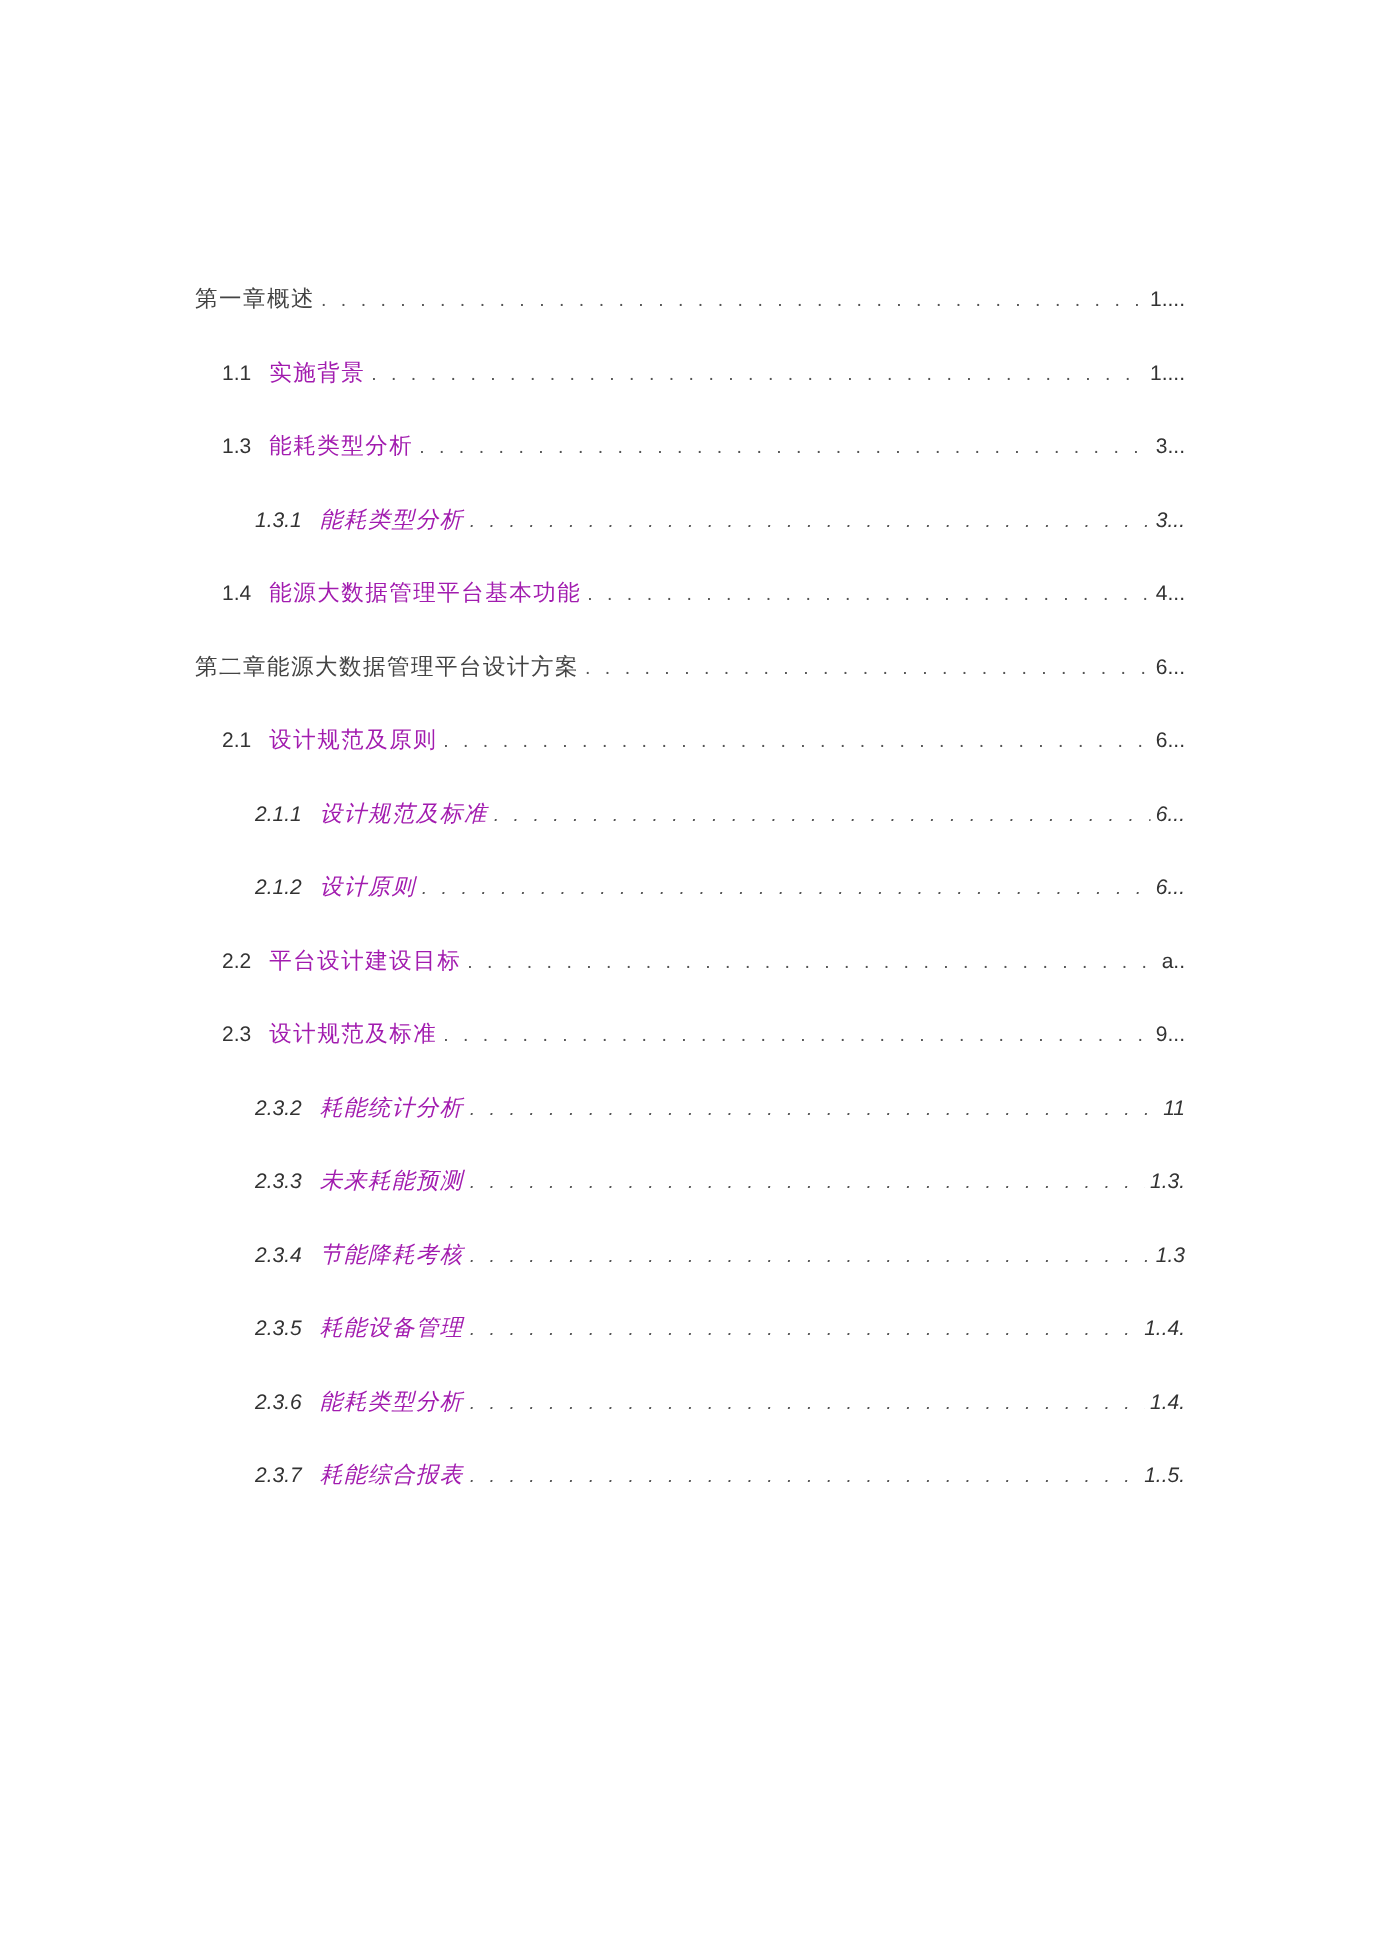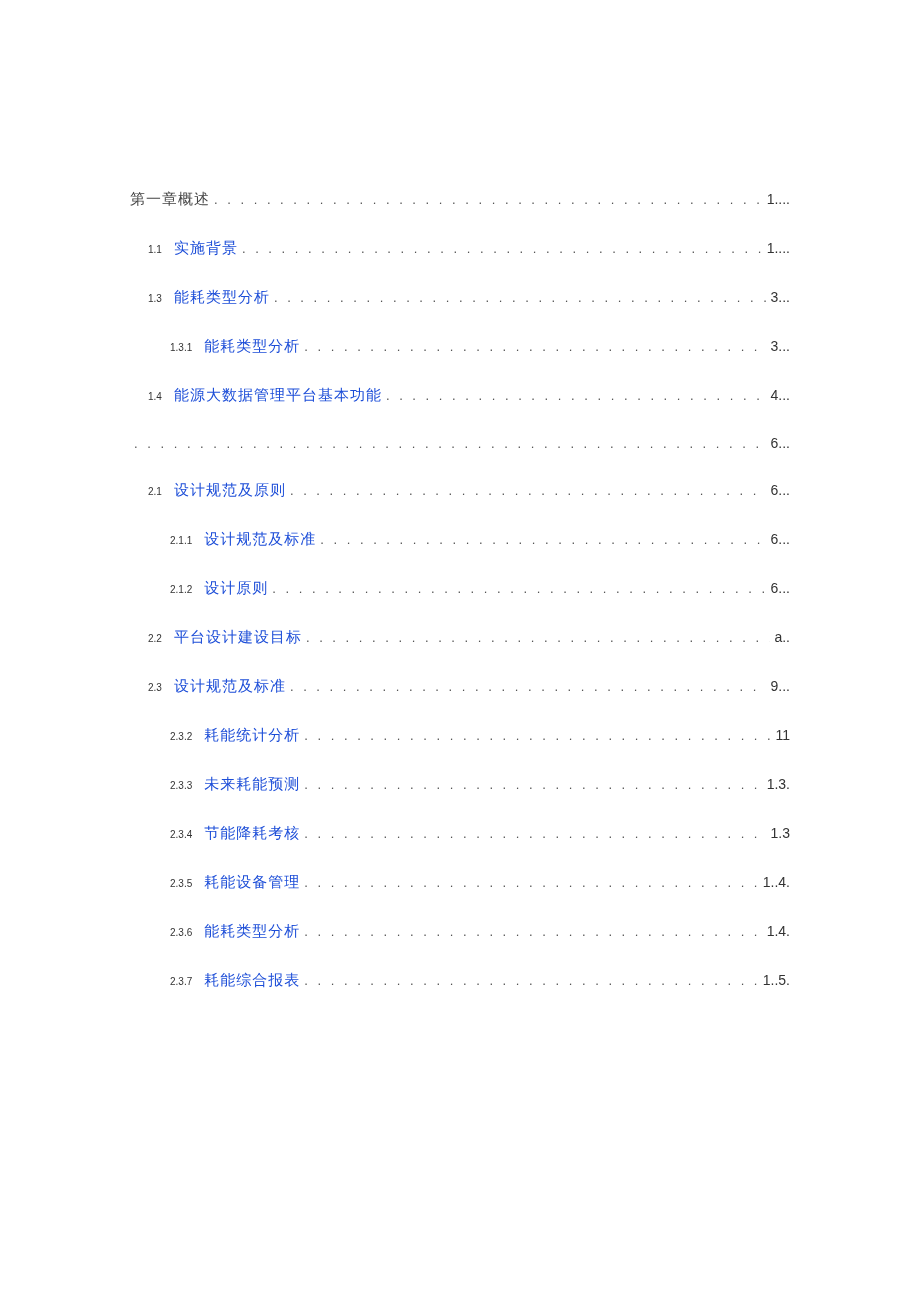--- a/index.html
+++ b/index.html
@@ -17,29 +17,29 @@
   }
   .toc-row {
     display: flex;
     align-items: baseline;
     font-size: 15px;
     margin-bottom: 30px;
     white-space: nowrap;
   }
   .indent-0 { padding-left: 0; }
   .indent-1 { padding-left: 18px; }
-  .indent-2 { padding-left: 40px; }
+  .indent-2 { padding-left: 40px; font-style: italic; }
   .num {
     font-family: Arial, sans-serif;
-    font-size: 10px;
+    font-size: 14px;
     margin-right: 12px;
     color: #333;
   }
   .title {
-    color: #1d4ed8;
+    color: #a21caf;
     letter-spacing: 1px;
   }
   .chapter .title, .chapter {
     color: #444;
   }
   .leader {
     flex: 1;
     overflow: hidden;
     letter-spacing: 3px;
     color: #555;
@@ -85,20 +85,21 @@
         <span class="leader"></span>
         <span class="pg">3...</span>
       </div>
       <div class="toc-row indent-1">
         <span class="num">1.4</span>
         <span class="title">能源大数据管理平台基本功能</span>
         <span class="leader"></span>
         <span class="pg">4...</span>
       </div>
       <div class="toc-row indent-0 chapter">
+        <span class="title">第二章能源大数据管理平台设计方案</span>
         <span class="leader"></span>
         <span class="pg">6...</span>
       </div>
       <div class="toc-row indent-1">
         <span class="num">2.1</span>
         <span class="title">设计规范及原则</span>
         <span class="leader"></span>
         <span class="pg">6...</span>
       </div>
       <div class="toc-row indent-2">

